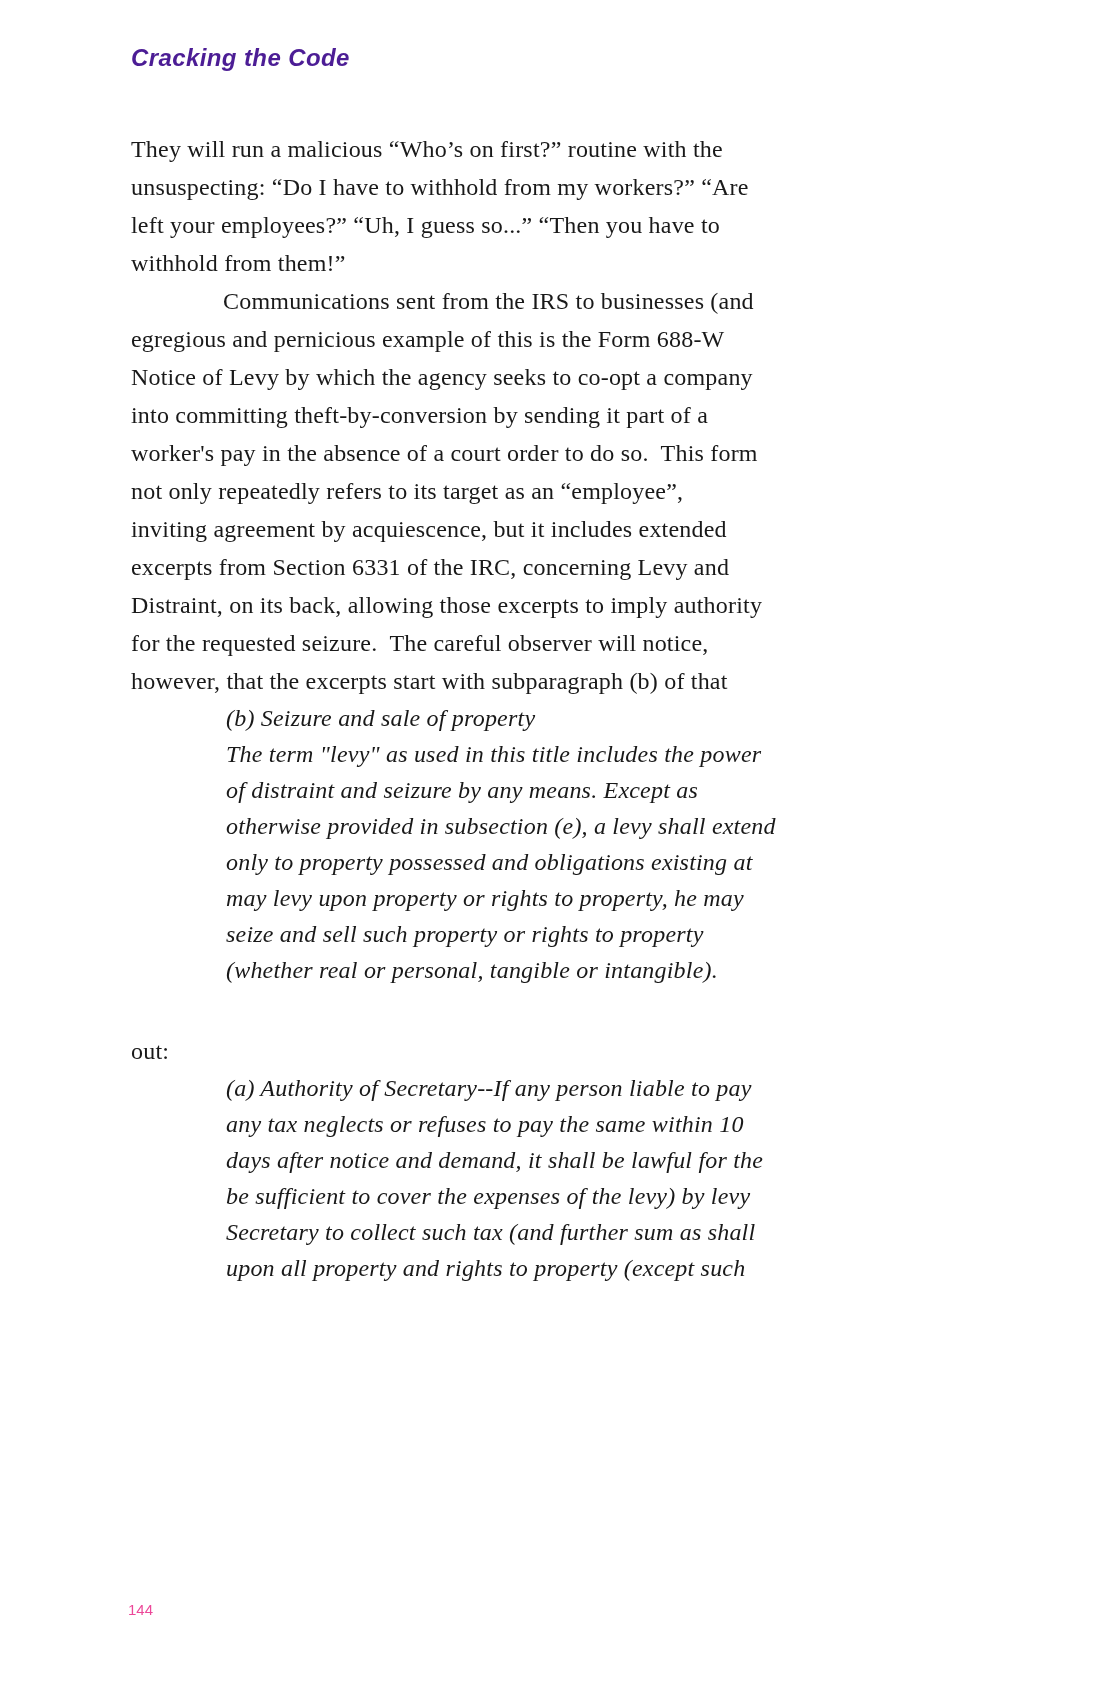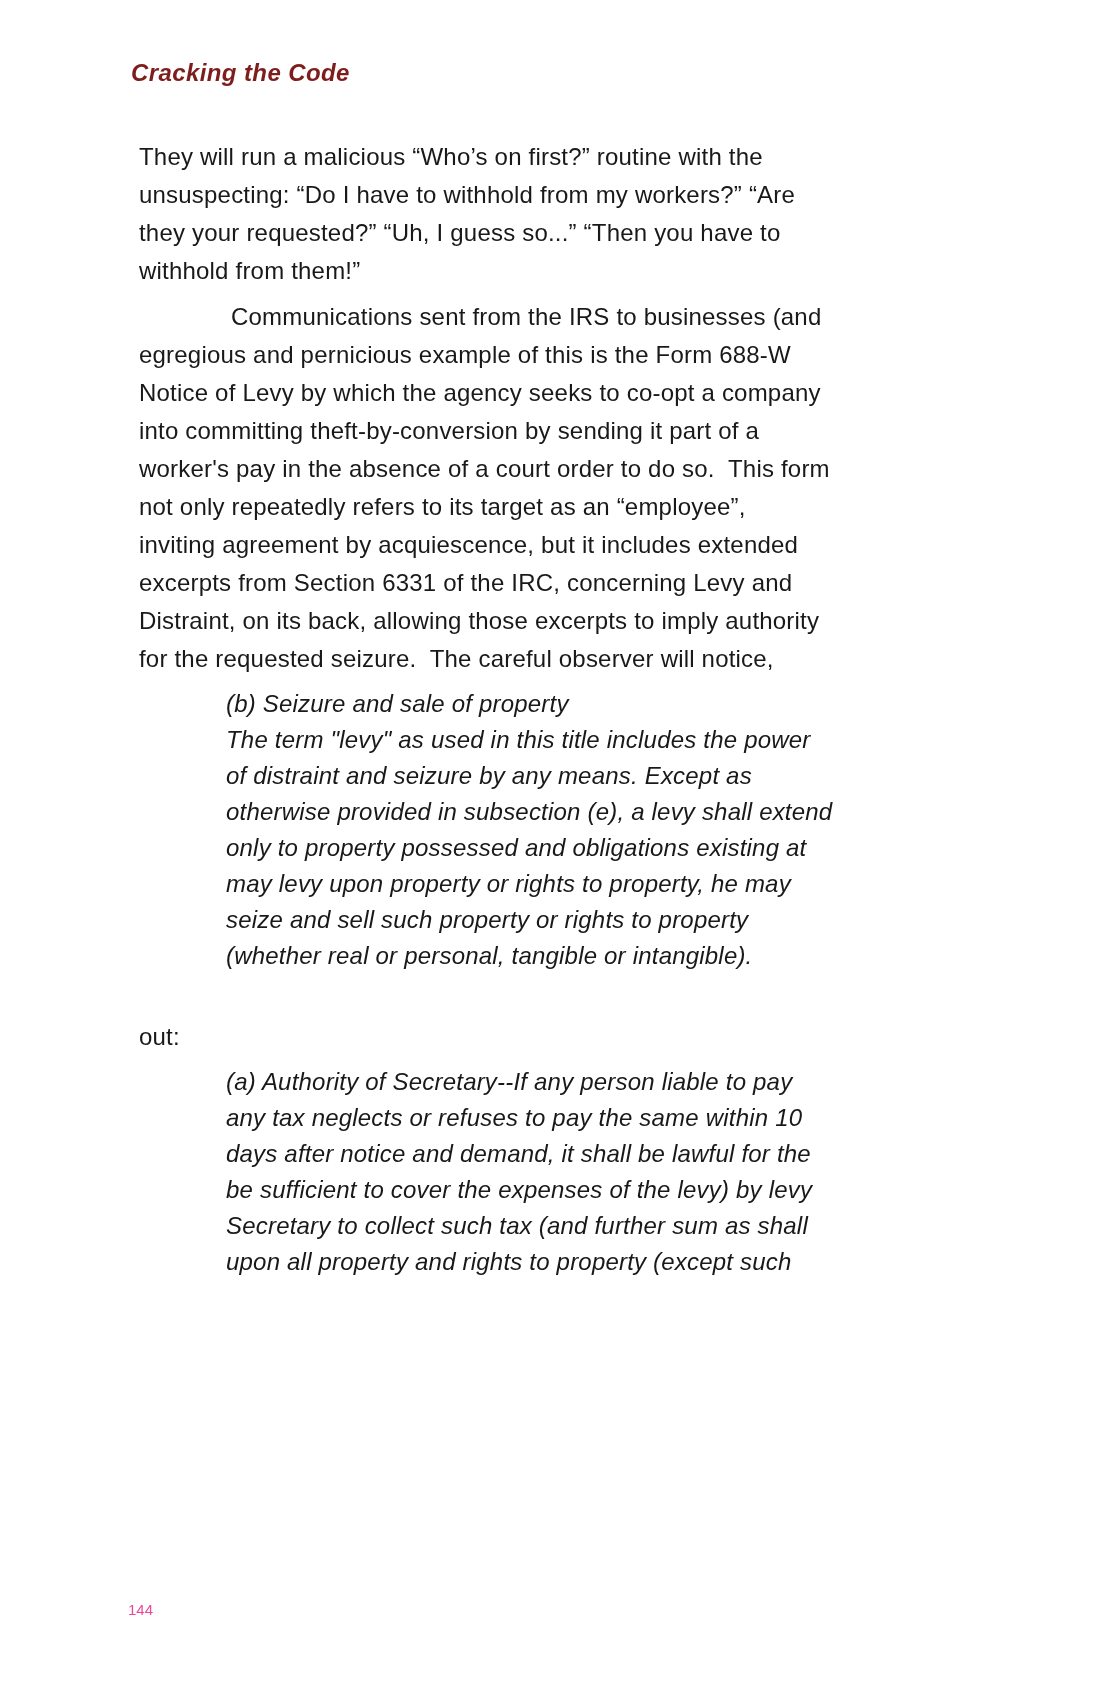--- a/index.html
+++ b/index.html
@@ -7,40 +7,41 @@
     position: relative;
     width: 1100px;
     height: 1699px;
     background: #ffffff;
     overflow: hidden;
     font-family: "Liberation Sans", "DejaVu Sans", sans-serif;
     color: #191919;
   }
   .running-header {
     position: absolute;
-    top: 59px;
+    top: 44px;
     left: 131px;
     font-size: 24px;
     font-weight: bold;
     font-style: italic;
     letter-spacing: 0.4px;
-    color: #7f1d1d;
+    color: #4c1d95;
     text-align: center;
   }
   .content {
     position: absolute;
     top: 130px;
     left: 131px;
     width: 900px;
   }
   .para {
-    margin: 8px;
+    margin: 0;
     font-size: 24px;
     line-height: 38px;
     letter-spacing: 0.2px;
+    font-family: Liberation Serif, serif;
   }
   .line {
     white-space: pre-wrap;
     min-height: 38px;
   }
   .indent { padding-left: 92px; }
   .quote {
     margin-left: 95px;
     font-style: italic;
     font-size: 24px;
@@ -61,35 +62,36 @@
 
 <div class="page">
 
   <div class="running-header">Cracking the Code</div>
 
   <div class="content">
 
     <div class="para">
       <div class="line">They will run a malicious “Who’s on first?” routine with the</div>
       <div class="line">unsuspecting: “Do I have to withhold from my workers?” “Are</div>
-      <div class="line">they your requested?” “Uh, I guess so...” “Then you have to</div>
+      <div class="line">left your employees?” “Uh, I guess so...” “Then you have to</div>
       <div class="line">withhold from them!”</div>
     </div>
 
     <div class="para">
       <div class="line indent">Communications sent from the IRS to businesses (and</div>
       <div class="line">egregious and pernicious example of this is the Form 688-W</div>
       <div class="line">Notice of Levy by which the agency seeks to co-opt a company</div>
       <div class="line">into committing theft-by-conversion by sending it part of a</div>
       <div class="line">worker's pay in the absence of a court order to do so.  This form</div>
       <div class="line">not only repeatedly refers to its target as an “employee”,</div>
       <div class="line">inviting agreement by acquiescence, but it includes extended</div>
       <div class="line">excerpts from Section 6331 of the IRC, concerning Levy and</div>
       <div class="line">Distraint, on its back, allowing those excerpts to imply authority</div>
       <div class="line">for the requested seizure.  The careful observer will notice,</div>
+      <div class="line">however, that the excerpts start with subparagraph (b) of that</div>
     </div>
 
     <div class="para quote">
       <div class="line">(b) Seizure and sale of property</div>
       <div class="line">The term "levy" as used in this title includes the power</div>
       <div class="line">of distraint and seizure by any means. Except as</div>
       <div class="line">otherwise provided in subsection (e), a levy shall extend</div>
       <div class="line">only to property possessed and obligations existing at</div>
       <div class="line">may levy upon property or rights to property, he may</div>
       <div class="line">seize and sell such property or rights to property</div>

